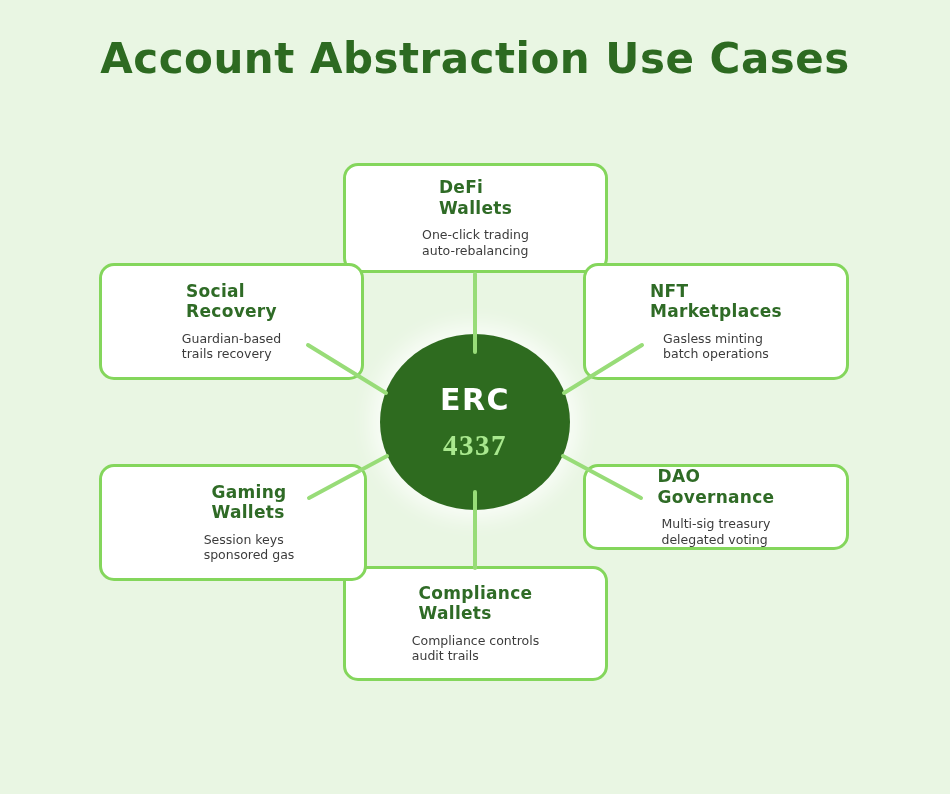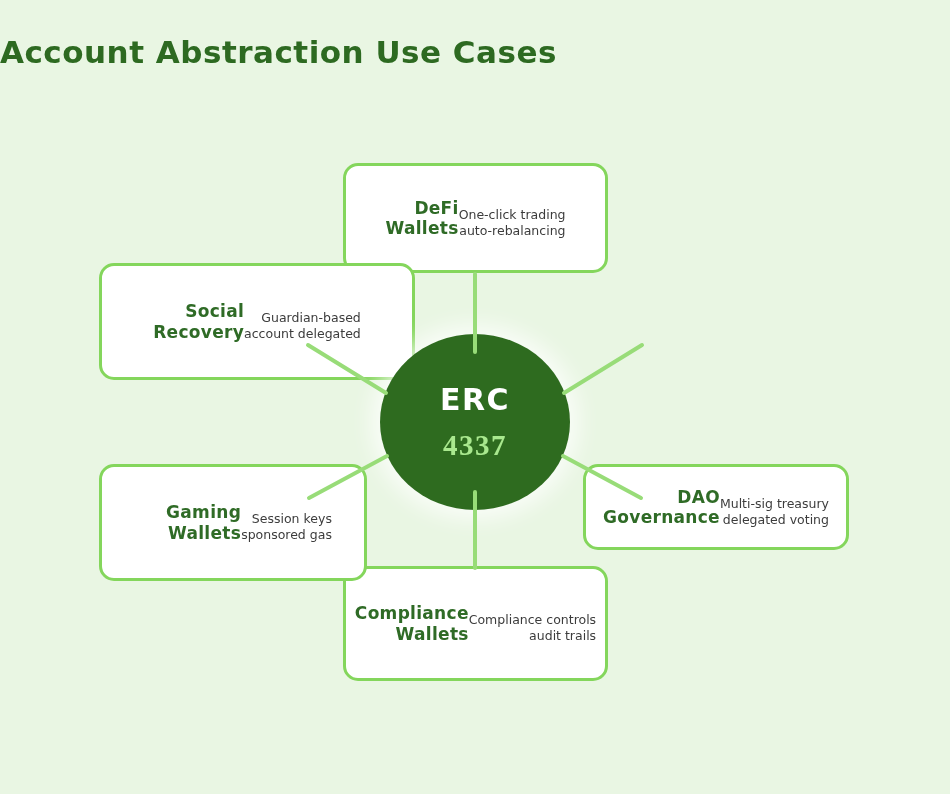--- a/index.html
+++ b/index.html
@@ -21,52 +21,52 @@
     overflow: hidden;
   }
   .canvas {
     position: relative;
     width: 950px; height: 794px;
     background: var(--bg);
   }
   .page-title {
     position: absolute;
     top: 34px; left: 0; width: 100%;
-    text-align: left;
-    font-size: 31px;
+    text-align: center;
+    font-size: 42px;
     font-weight: 700;
     letter-spacing: 0.5px;
     color: var(--heading);
   }
   .node {
     position: absolute;
     background: var(--node-bg);
     border: 3px solid var(--node-border);
     border-radius: 15px;
     display: flex;
-    flex-direction: row;
+    flex-direction: column;
     align-items: center;
     justify-content: center;
-    text-align: right;
+    text-align: left;
   }
   .node-title {
     font-size: 17px;
     font-weight: 700;
     line-height: 1.2;
     letter-spacing: 0.3px;
     color: var(--node-title);
   }
   .node-desc {
     margin-top: 9px;
     font-size: 12.5px;
     line-height: 1.25;
     color: var(--node-desc);
   }
   .node-defi       { left: 343px; top: 163px; width: 265px; height: 110px; }
-  .node-social     { left:  99px; top: 263px; width: 316px; height: 117px; }
+  .node-social     { left:  99px; top: 263px; width: 265px; height: 117px; }
   .node-nft        { left: 583px; top: 263px; width: 266px; height: 117px; }
   .node-gaming     { left:  99px; top: 464px; width: 268px; height: 117px; padding-left: 32px; }
   .node-dao        { left: 583px; top: 464px; width: 266px; height: 86px; }
   .node-enterprise { left: 343px; top: 566px; width: 265px; height: 115px; }
   .center-circle {
     position: absolute;
     left: 380px; top: 334px;
     width: 190px; height: 176px;
     border-radius: 50%;
     background: var(--circle-fill);
@@ -132,24 +132,34 @@
     </div>
   </div>
 
   <div class="node node-social">
     <div class="node-title">
       <div>Social</div>
       <div>Recovery</div>
     </div>
     <div class="node-desc">
       <div>Guardian-based</div>
-      <div>account delegated</div>
+      <div>trails recovery</div>
     </div>
   </div>
 
+  <div class="node node-nft">
+    <div class="node-title">
+      <div>NFT</div>
+      <div>Marketplaces</div>
+    </div>
+    <div class="node-desc">
+      <div>Gasless minting</div>
+      <div>batch operations</div>
+    </div>
+  </div>
 
   <div class="node node-gaming">
     <div class="node-title">
       <div>Gaming</div>
       <div>Wallets</div>
     </div>
     <div class="node-desc">
       <div>Session keys</div>
       <div>sponsored gas</div>
     </div>

